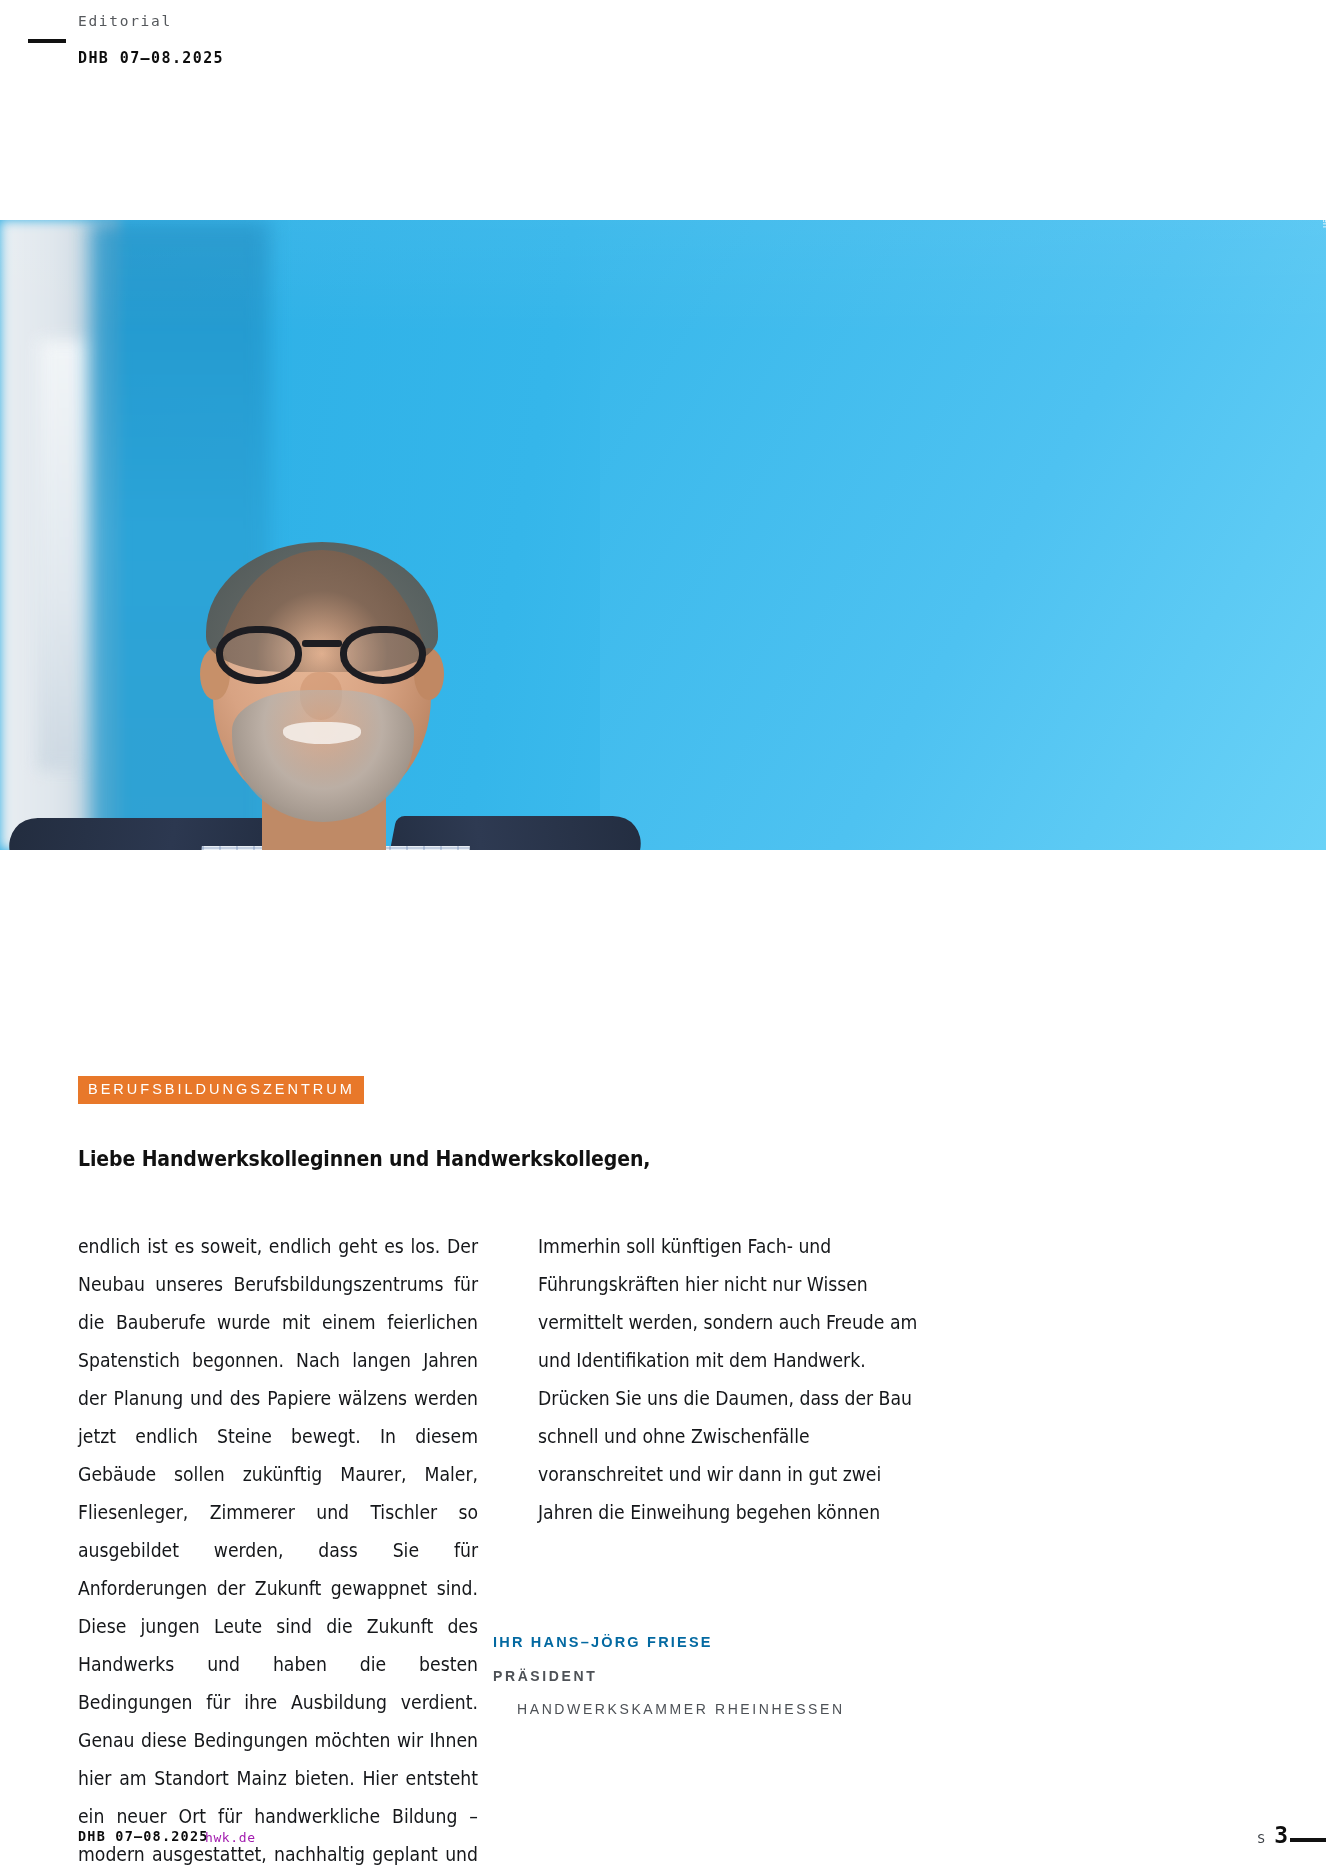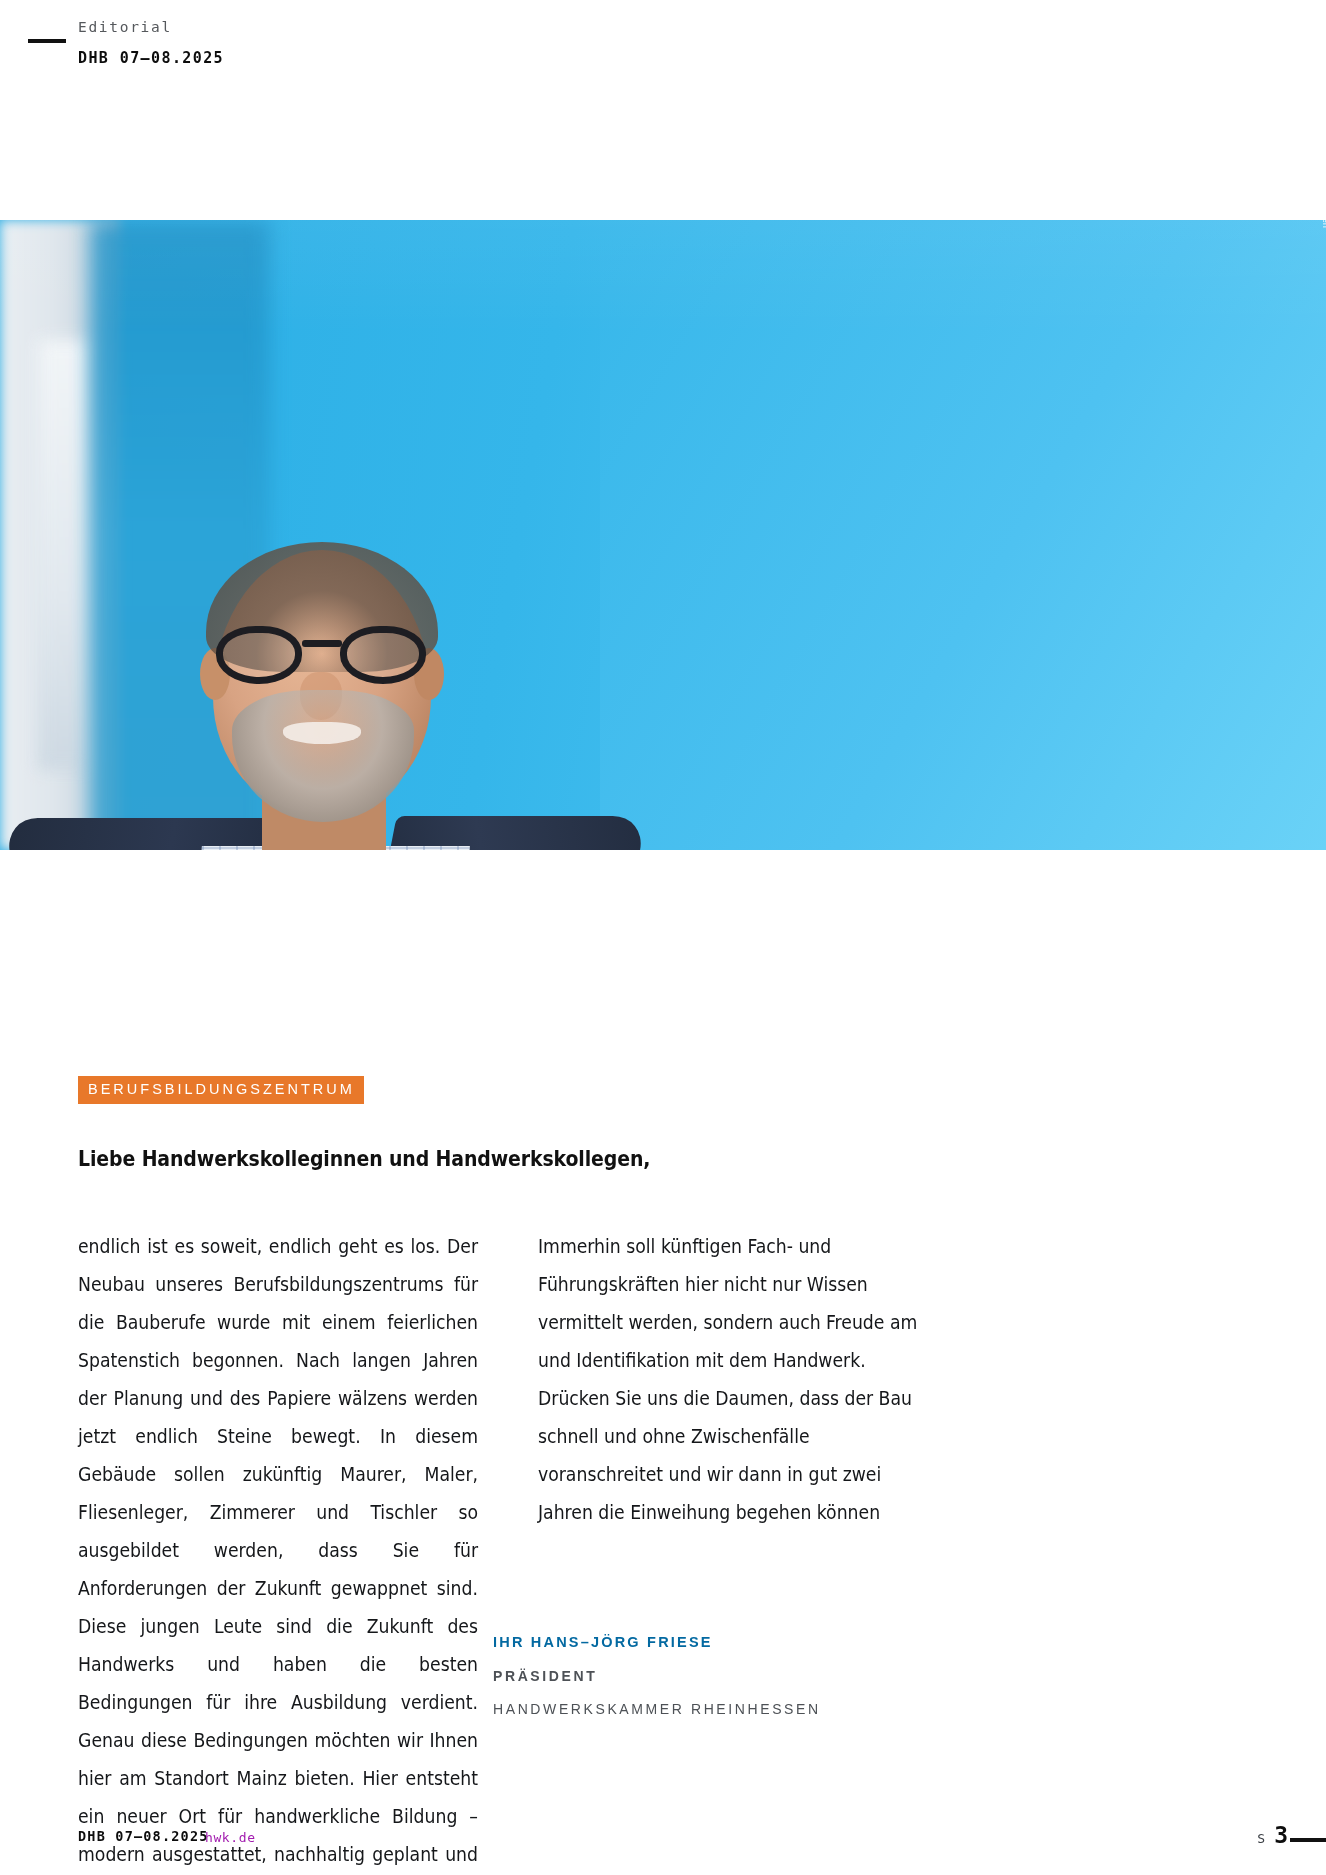--- a/index.html
+++ b/index.html
@@ -32,21 +32,21 @@
     position: absolute;
     left: 28px;
     top: 39px;
     width: 38px;
     height: 4px;
     background: #111111;
   }
   .masthead-kicker {
     position: absolute;
     left: 78px;
-    top: 20px;
+    top: 14px;
     font-family: "DejaVu Sans Mono", "Liberation Mono", monospace;
     font-size: 14.5px;
     letter-spacing: 1.7px;
     color: #55585c;
     line-height: 1;
     white-space: nowrap;
   }
   .masthead-issue {
     position: absolute;
     left: 78px;
@@ -360,20 +360,21 @@
     white-space: nowrap;
   }
   .sig-org {
     font-family: "Liberation Sans", sans-serif;
     font-size: 14px;
     font-weight: 400;
     letter-spacing: 2.6px;
     color: #4d5156;
     line-height: 1;
     white-space: nowrap;
+    margin-left: 24px;
   }
 
   
   .footer {
     position: absolute;
     left: 0;
     top: 1812px;
     width: 1326px;
     height: 63px;
   }

